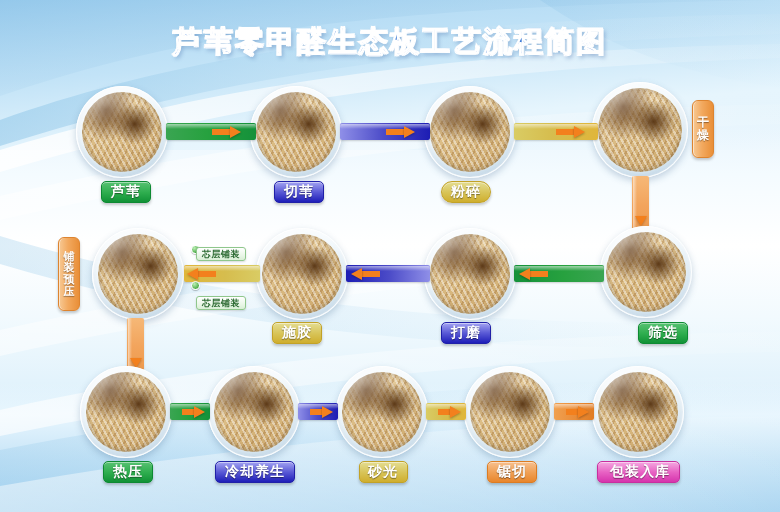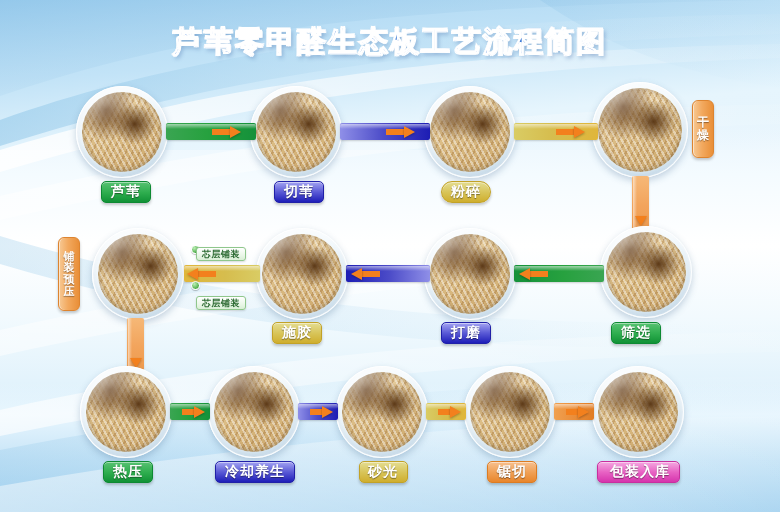--- a/index.html
+++ b/index.html
@@ -285,21 +285,21 @@
     <span>
         <span>铺</span>
         <span>装</span>
         <span>预</span>
         <span>压</span>
       </span>
   </div>
 
   <div class="pill p-gold" style="left:272px;top:322px;">施胶</div>
   <div class="pill p-blue" style="left:441px;top:322px;">打磨</div>
-  <div class="pill p-green" style="left:611px;top:322px;">筛选</div>
+  <div class="pill p-green" style="left:638px;top:322px;">筛选</div>
 
   <div class="vconn" style="left:127px;top:318px;height:72px;">
     <div class="varrow" style="top:40px;"></div>
   </div>
 
   <div class="node" style="left:80px;top:366px;width:92px;height:92px;">
     <div class="photo"></div>
       <div class="rim"></div>
   </div>
   <div class="node" style="left:208px;top:366px;width:92px;height:92px;">

